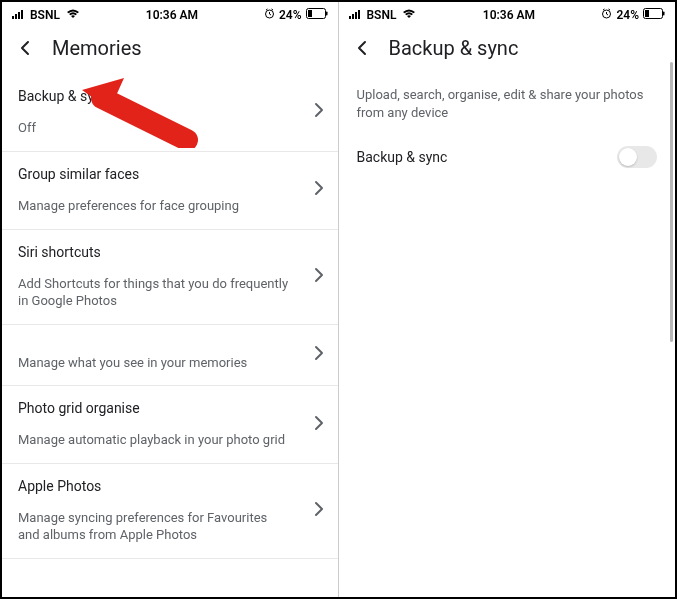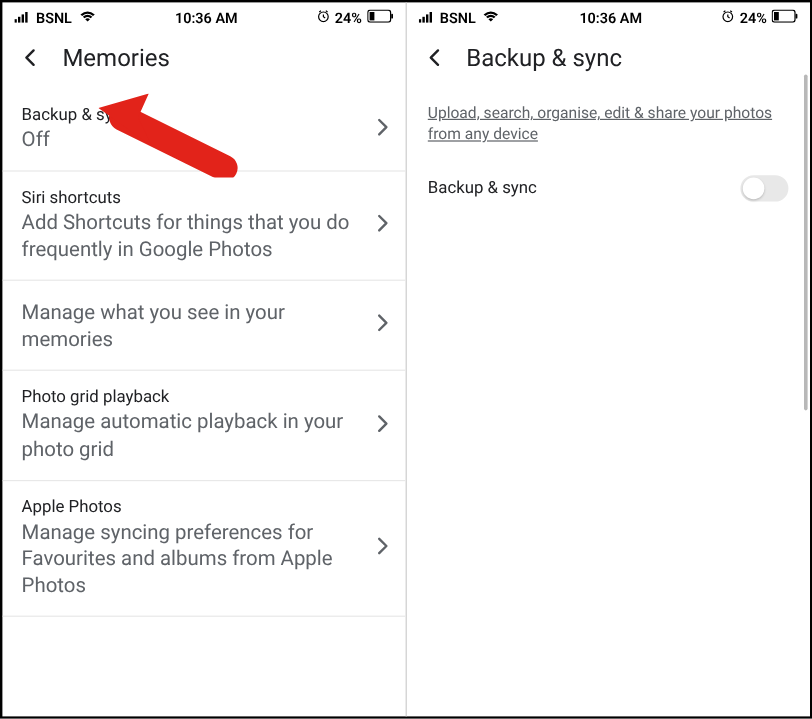--- a/index.html
+++ b/index.html
@@ -13,23 +13,23 @@
     .signal-icon { display: inline-block; }
     .wifi-icon { display: inline-block; margin-left: 2px; }
     .battery-icon { display: inline-block; }
     .alarm-icon { display: inline-block; }
     .header { display: flex; align-items: center; padding: 10px 16px 14px; }
     .back-icon { width: 20px; height: 20px; cursor: pointer; display: flex; align-items: center; }
     .header-title { font-size: 20px; font-weight: 400; margin-left: 14px; color: #202124; }
     .item { padding: 14px 16px 14px; border-bottom: 1px solid #e8e8e8; position: relative; cursor: pointer; }
     .item:first-of-type { border-top: 1px solid #e8e8e8; margin-top: 4px; }
     .item-title { font-size: 14px; color: #202124; padding-right: 30px; }
-    .item-subtitle { font-size: 17px; color: #5f6368; margin-top: 2px; padding-right: 30px; line-height: 1.3; }
+    .item-subtitle { font-size: 13px; color: #5f6368; margin-top: 16px; padding-right: 30px; line-height: 1.3; }
     .chevron { position: absolute; right: 14px; top: 50%; transform: translateY(-50%); color: #5f6368; }
-    .desc-text { font-size: 13px; color: #5f6368; padding: 12px 18px 14px; line-height: 1.4; text-decoration: underline; }
+    .desc-text { font-size: 13px; color: #5f6368; padding: 12px 18px 14px; line-height: 1.4; }
     .toggle-row { display: flex; justify-content: space-between; align-items: center; padding: 10px 18px; }
     .toggle-label { font-size: 14px; color: #202124; }
     .toggle { width: 40px; height: 22px; border-radius: 11px; background: #e8e8e8; position: relative; cursor: pointer; }
     .toggle-knob { width: 18px; height: 18px; border-radius: 50%; background: #fff; position: absolute; top: 2px; left: 2px; box-shadow: 0 1px 2px rgba(0,0,0,0.2); }
     .scroll-indicator { position: absolute; right: 2px; top: 60px; width: 3px; height: 280px; background: #b8b8b8; border-radius: 2px; }
     .arrow-pointer { position: absolute; top: 76px; left: 80px; z-index: 10; pointer-events: none; }
   </style>
 </head>
 <body>
 
@@ -77,38 +77,45 @@
     <div class="item">
       <div class="item-title">Backup &amp; sync</div>
       <div class="item-subtitle">Off</div>
       <span class="chevron"><svg width="10" height="16" viewBox="0 0 10 16">
             <path d="M2 2 L8 8 L2 14" stroke="#5f6368" stroke-width="2" fill="none" stroke-linecap="round" stroke-linejoin="round"></path>
           </svg></span>
     </div>
 
 
 
+    <div class="item">
+      <div class="item-title">Group similar faces</div>
+      <div class="item-subtitle">Manage preferences for face grouping</div>
+      <span class="chevron"><svg width="10" height="16" viewBox="0 0 10 16">
+            <path d="M2 2 L8 8 L2 14" stroke="#5f6368" stroke-width="2" fill="none" stroke-linecap="round" stroke-linejoin="round"></path>
+          </svg></span>
+    </div>
 
     <div class="item">
       <div class="item-title">Siri shortcuts</div>
       <div class="item-subtitle">Add Shortcuts for things that you do frequently in Google Photos</div>
       <span class="chevron"><svg width="10" height="16" viewBox="0 0 10 16">
             <path d="M2 2 L8 8 L2 14" stroke="#5f6368" stroke-width="2" fill="none" stroke-linecap="round" stroke-linejoin="round"></path>
           </svg></span>
     </div>
 
     <div class="item">
       <div class="item-subtitle">Manage what you see in your memories</div>
       <span class="chevron"><svg width="10" height="16" viewBox="0 0 10 16">
             <path d="M2 2 L8 8 L2 14" stroke="#5f6368" stroke-width="2" fill="none" stroke-linecap="round" stroke-linejoin="round"></path>
           </svg></span>
     </div>
 
     <div class="item">
-      <div class="item-title">Photo grid playback</div>
+      <div class="item-title">Photo grid organise</div>
       <div class="item-subtitle">Manage automatic playback in your photo grid</div>
       <span class="chevron"><svg width="10" height="16" viewBox="0 0 10 16">
             <path d="M2 2 L8 8 L2 14" stroke="#5f6368" stroke-width="2" fill="none" stroke-linecap="round" stroke-linejoin="round"></path>
           </svg></span>
     </div>
 
     <div class="item">
       <div class="item-title">Apple Photos</div>
       <div class="item-subtitle">Manage syncing preferences for Favourites and albums from Apple Photos</div>
       <span class="chevron"><svg width="10" height="16" viewBox="0 0 10 16">

